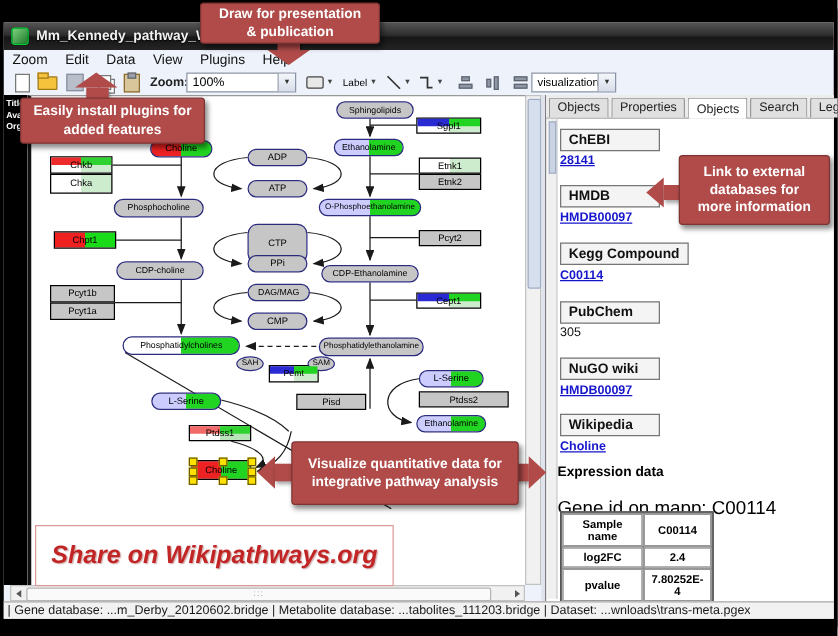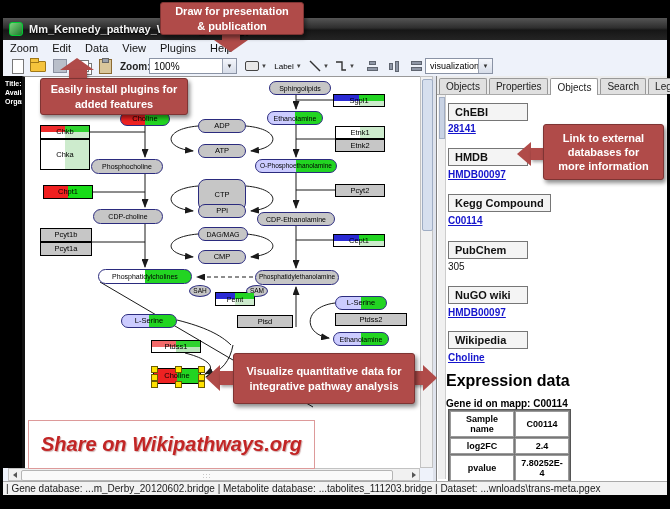--- a/index.html
+++ b/index.html
@@ -67,22 +67,22 @@
   .tab{font-size:10px;padding:2px 6px;border:1px solid #999;border-bottom:none;background:#e0e0e0;margin-left:2px;
        border-radius:2px 2px 0 0;color:#222;}
   .tab.active{background:#fff;font-weight:normal;padding-top:3px;position:relative;top:1px;}
   .pscroll{position:absolute;left:1px;top:19px;width:7px;height:384px;background:#f0f0f0;border-right:1px solid #ccc;}
   .pscroll i{position:absolute;left:1px;top:2px;width:4px;height:40px;background:#c9d3e4;border:1px solid #a2aec4;display:block;}
   .pcontent{position:absolute;left:9px;top:18px;right:0;bottom:0;overflow:hidden;}
   .sec-h{position:absolute;display:inline-block;min-width:66px;border:1px solid #767676;background:#f4f4f4;
          font-weight:bold;font-size:11px;padding:2px 6px;color:#111;}
   .sec-link{position:absolute;font-size:10px;font-weight:bold;color:#1515cc;text-decoration:underline;}
   .sec-text{position:absolute;font-size:10px;color:#111;}
-  .expr-title{position:absolute;font-weight:bold;font-size:16px;color:#000;}
-  .mapp-line{position:absolute;font-weight:bold;font-size:10px;color:#000;}
+  .expr-title{position:absolute;font-weight:bold;font-size:11px;color:#000;}
+  .mapp-line{position:absolute;font-weight:normal;font-size:15px;color:#000;}
   table.expr{position:absolute;border-collapse:separate;border-spacing:1px;background:#777;border:1px solid #555;}
   table.expr td{background:#fff;border:1px solid #999;font-size:9px;font-weight:bold;text-align:center;padding:2px 3px;}
   td.c1{width:56px;} td.c2{width:46px;}
   
   .statusbar{position:absolute;left:0;top:463px;width:100%;height:14px;background:#f2f2f2;border-top:1px solid #a9a9a9;
              font-size:10px;color:#1a1a1a;display:flex;align-items:center;padding-left:3px;box-sizing:border-box;white-space:nowrap;overflow:hidden;}
   
   .callout{position:absolute;background:#b04b49;border:1px solid #7e3433;border-radius:3px;color:#fff;font-weight:bold;
            font-size:11px;text-align:center;box-shadow:2px 3px 4px rgba(0,0,0,.45);z-index:60;
            display:flex;flex-direction:column;justify-content:center;line-height:1.3;}
@@ -233,21 +233,21 @@
         <path d="M160,276 C184,282 192,291 180,297" fill="none" stroke="#1a1a1a" stroke-width="1" marker-end="url(#arr)"></path>
         <path d="M208,268 C205,284 197,294 181,300" fill="none" stroke="#1a1a1a" stroke-width="1" marker-end="url(#arr)"></path>
       </svg>
   <div class="node pill" style="left: 95px; top: 35px; width: 50px; height: 14px; background: linear-gradient(90deg, rgb(238, 34, 34) 0px, rgb(238, 34, 34) 50%, rgb(34, 212, 34) 50%, rgb(34, 212, 34) 100%);">
         <span class="lab">Choline</span>
       </div>
       <div class="node box" style="left: 15px; top: 48px; width: 50px; height: 14px; background: linear-gradient(90deg, rgb(255, 255, 255) 0px, rgb(255, 255, 255) 50%, rgb(205, 235, 205) 50%, rgb(205, 235, 205) 100%);">
         <div class="tophalf" style="background: linear-gradient(90deg, rgb(238, 43, 43) 0px, rgb(238, 43, 43) 50%, rgb(47, 211, 47) 50%, rgb(47, 211, 47) 100%);"></div>
         <span class="lab">Chkb</span>
       </div>
-      <div class="node box" style="left: 15px; top: 62px; width: 50px; height: 31px; background: linear-gradient(90deg, rgb(255, 255, 255) 0px, rgb(255, 255, 255) 50%, rgb(205, 235, 205) 50%, rgb(205, 235, 205) 100%);">
+      <div class="node box" style="left: 15px; top: 62px; width: 50px; height: 16px; background: linear-gradient(90deg, rgb(255, 255, 255) 0px, rgb(255, 255, 255) 50%, rgb(205, 235, 205) 50%, rgb(205, 235, 205) 100%);">
         <span class="lab">Chka</span>
       </div>
       <div class="node pill" style="left: 173px; top: 42px; width: 48px; height: 14px; background: linear-gradient(90deg, rgb(198, 198, 198) 0px, rgb(198, 198, 198) 50%, rgb(198, 198, 198) 50%, rgb(198, 198, 198) 100%);">
         <span class="lab">ADP</span>
       </div>
       <div class="node pill" style="left: 173px; top: 67px; width: 48px; height: 14px; background: linear-gradient(90deg, rgb(198, 198, 198) 0px, rgb(198, 198, 198) 50%, rgb(198, 198, 198) 50%, rgb(198, 198, 198) 100%);">
         <span class="lab">ATP</span>
       </div>
       <div class="node pill" style="left: 66px; top: 82px; width: 72px; height: 15px; font-size: 7px; background: linear-gradient(90deg, rgb(198, 198, 198) 0px, rgb(198, 198, 198) 50%, rgb(198, 198, 198) 50%, rgb(198, 198, 198) 100%);">
         <span class="lab">Phosphocholine</span>
@@ -420,21 +420,21 @@
 
 <div class="callout" style="left:160px;top:2px;width:142px;height:31px">
   <span>Draw for presentation</span>
   <span>&amp; publication</span>
 </div>
 <div class="c-part stem" style="left:222px;top:33px;width:18px;height:7px"></div>
 <div class="c-part" style="left:214px;top:40px;width:0;height:0;border-left:17px solid transparent;border-right:17px solid transparent;border-top:12px solid #b04b49"></div>
 
 <div class="c-part" style="left:60px;top:58px;width:0;height:0;border-left:17px solid transparent;border-right:17px solid transparent;border-bottom:12px solid #b04b49"></div>
 <div class="c-part stem" style="left:69px;top:70px;width:18px;height:9px"></div>
-<div class="callout" style="left:40px;top:78px;width:146px;height:35px">
+<div class="callout" style="left:16px;top:78px;width:146px;height:35px">
   <span>Easily install plugins for</span>
   <span>added features</span>
 </div>
 
 <div class="c-part" style="left:517px;top:142px;width:0;height:0;border-top:12px solid transparent;border-bottom:12px solid transparent;border-right:14px solid #b04b49"></div>
 <div class="c-part stem" style="left:531px;top:148px;width:14px;height:12px"></div>
 <div class="callout" style="left:543px;top:124px;width:119px;height:54px">
   <span>Link  to external</span>
   <span>databases  for</span>
   <span>more information</span>

